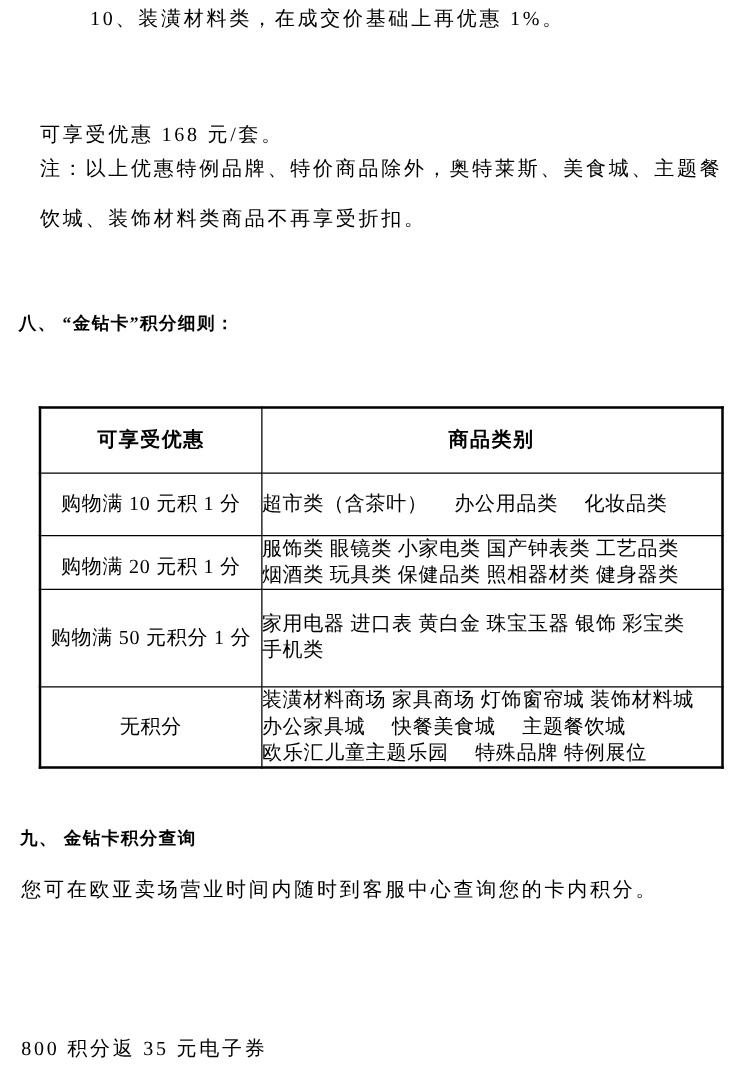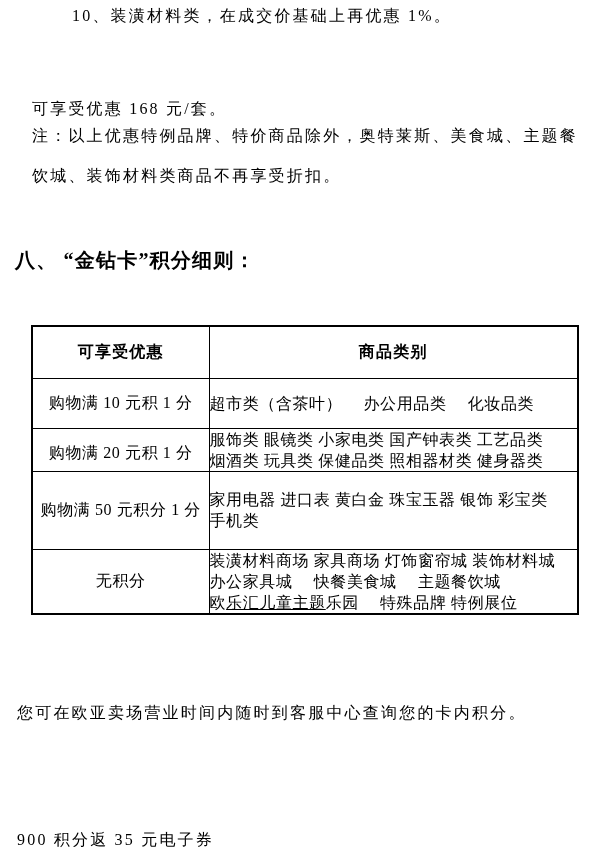--- a/index.html
+++ b/index.html
@@ -14,21 +14,21 @@
   }
   .bodyline {
     position: absolute;
     font-size: 16px;
     line-height: 22px;
     letter-spacing: 2.2px;
     white-space: pre;
   }
   .heading {
     position: absolute;
-    font-size: 20px;
+    font-size: 14px;
     font-weight: bold;
     line-height: 24px;
     letter-spacing: 1.2px;
     white-space: pre;
   }
   table.points {
     position: absolute;
     left: 31px;
     top: 325px;
     width: 546px;
@@ -52,21 +52,21 @@
   }
   tr.rh { height: 52px; }
   tr.r1 { height: 50px; margin-left: 17px; }
   tr.r2 { height: 43px; }
   tr.r3 { height: 78px; margin-left: 38px; }
   tr.r4 { height: 64px; }
   td.std { text-align: center; }
   td.std.low { padding-top: 8px; }
   td.cat { padding-left: 8px; line-height: 21px; }
   td.cat div { white-space: pre; }
-  span.u { text-decoration: underline; }
+  span.u { }
 </style>
 </head>
 <body>
 
 <div class="page">
 
   <div class="bodyline" style="left:72px; top:5px;">10、装潢材料类，在成交价基础上再优惠 1%。</div>
 
 
   <div class="bodyline" style="left:32px; top:85px;margin-top:13px;">可享受优惠 168 元/套。</div>
@@ -111,19 +111,20 @@
         <td class="std">无积分</td>
         <td class="cat">
           <div>装潢材料商场 家具商场 灯饰窗帘城 装饰材料城</div>
           <div>办公家具城　 快餐美食城　 主题餐饮城</div>
           <div><span>欧</span><span class="u">乐汇儿童主题</span><span>乐园　 特殊品牌 特例展位</span></div>
         </td>
       </tr>
     </tbody>
   </table>
 
+  <div class="heading" style="left:16px; top:660px;">九、 金钻卡积分查询</div>
 
   <div class="bodyline" style="left:17px; top:702px;">您可在欧亚卖场营业时间内随时到客服中心查询您的卡内积分。</div>
 
 
-  <div class="bodyline" style="left:17px; top:829px;">900 积分返 35 元电子券</div>
+  <div class="bodyline" style="left:17px; top:829px;">800 积分返 35 元电子券</div>
 
 </div>
 
 </body></html>

